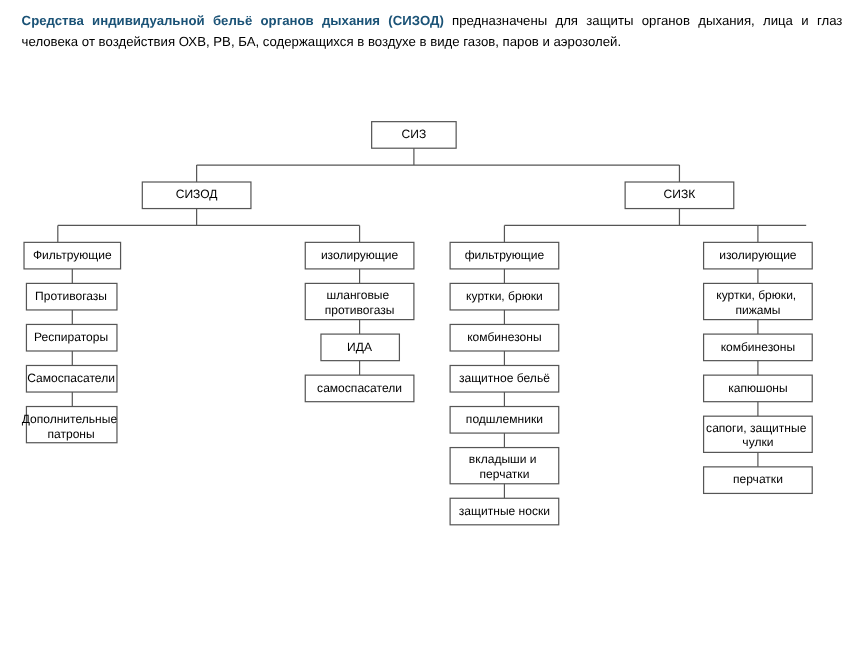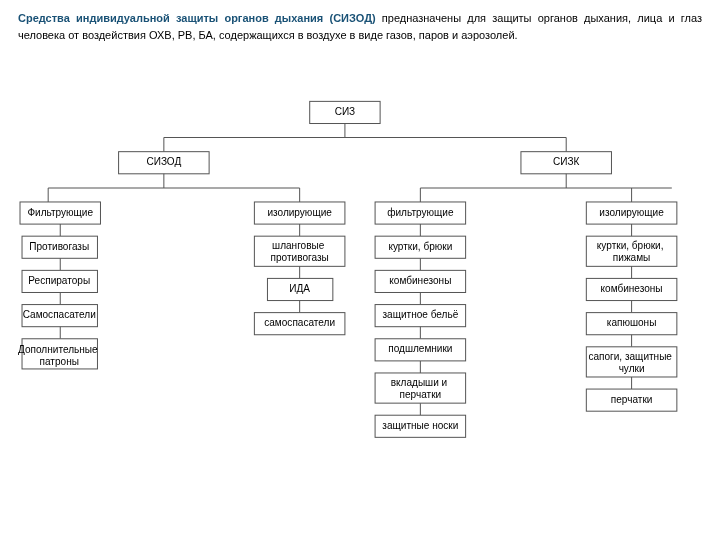--- a/index.html
+++ b/index.html
@@ -53,21 +53,21 @@
     line.connector {
       stroke: #555;
       stroke-width: 1;
     }
   </style>
 </head>
 <body>
 
 <div class="page">
   <div class="intro-text">
-    <span class="highlight">Средства индивидуальной защиты органов дыхания </span><span class="highlight">(СИЗОД)</span><span> предназначены для защиты органов дыхания, лица и глаз человека от воздействия ОХВ, РВ, БА, содержащихся в воздухе в виде газов, паров и аэрозолей.</span>
+    <span class="highlight">Средства индивидуальной бельё органов дыхания </span><span class="highlight">(СИЗОД)</span><span> предназначены для защиты органов дыхания, лица и глаз человека от воздействия ОХВ, РВ, БА, содержащихся в воздухе в виде газов, паров и аэрозолей.</span>
   </div>
 
   <div class="diagram">
     <svg class="diagram-svg" viewBox="0 0 680 390">
 
       <rect x="290" y="4" width="70" height="22" class="box"></rect>
       <text x="325" y="15" class="box-text">СИЗ</text>
 
       <line x1="325" y1="26" x2="325" y2="40" class="connector"></line>
 

